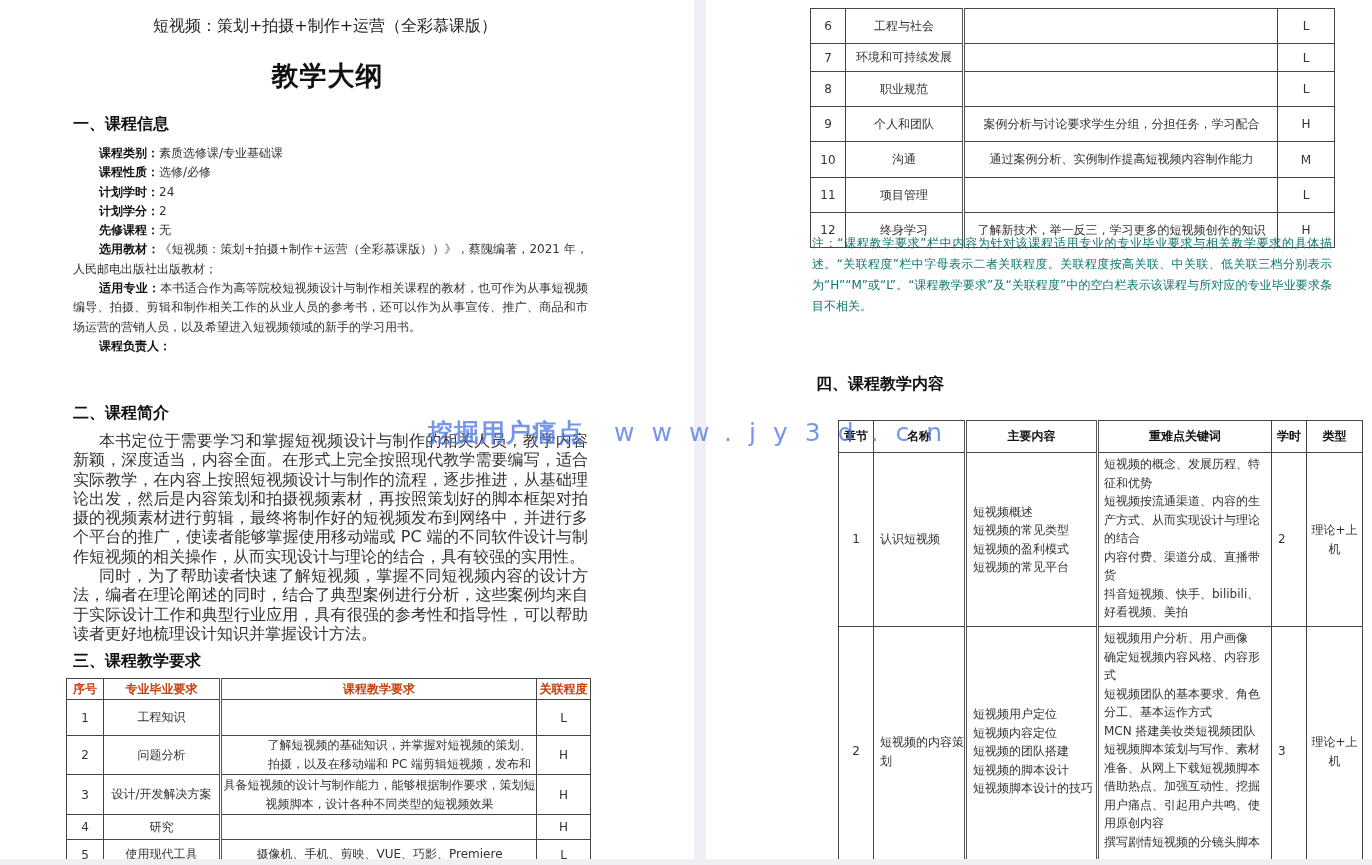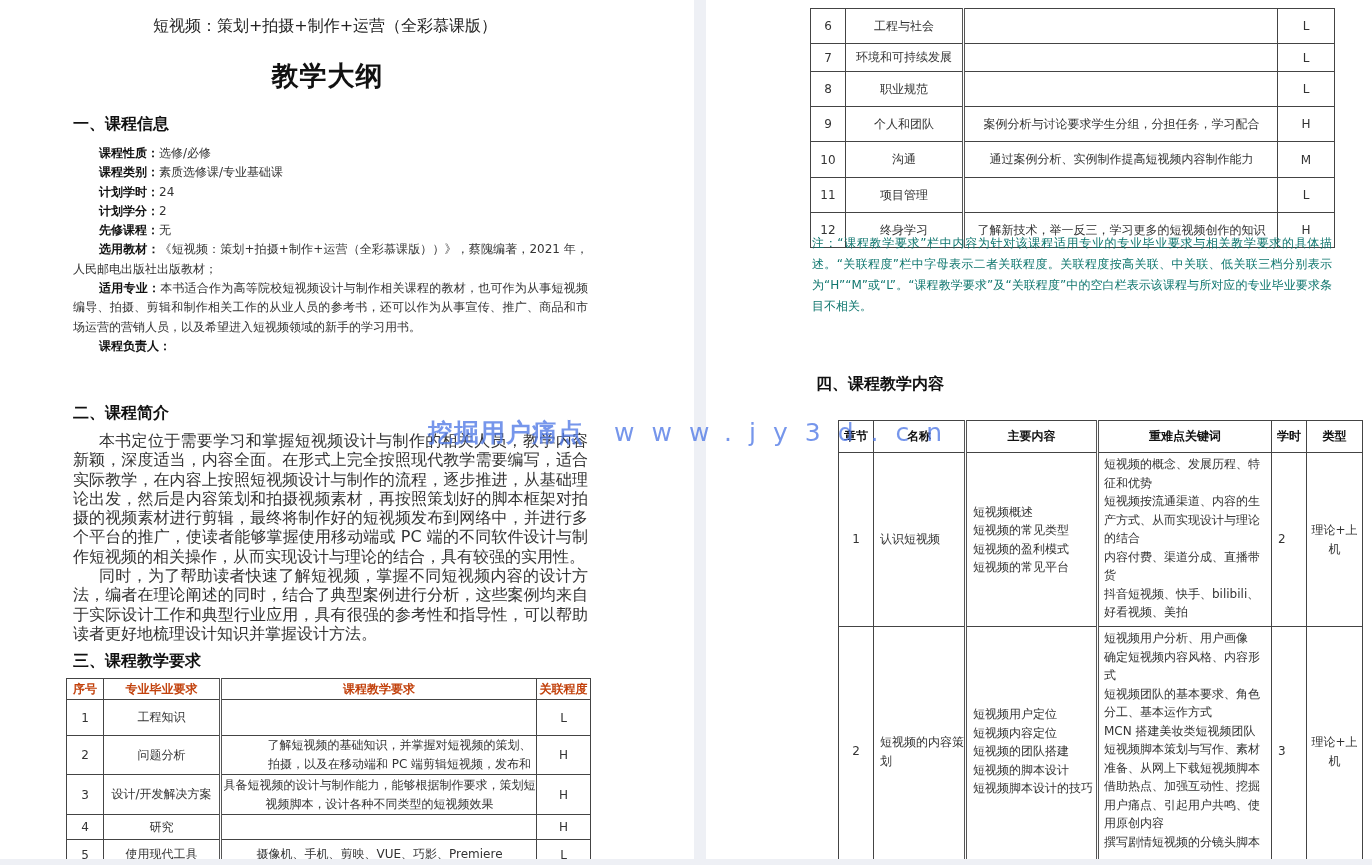--- a/index.html
+++ b/index.html
@@ -53,22 +53,22 @@
 </head>
 <body>
 
 <div class="page" id="page-left">
   <div class="doc-subtitle">短视频：策划+拍摄+制作+运营（全彩慕课版）</div>
   <div class="doc-title">教学大纲</div>
 
   <div class="h1" style="left:73px; top:114px;">一、课程信息</div>
 
   <div class="info-block">
+    <div class="info-line"><span class="info-label">课程类别：</span><span>素质选修课/专业基础课</span></div>
     <div class="info-line"><span class="info-label">课程性质：</span><span>选修/必修</span></div>
-    <div class="info-line"><span class="info-label">课程类别：</span><span>素质选修课/专业基础课</span></div>
     <div class="info-line"><span class="info-label">计划学时：</span><span>24</span></div>
     <div class="info-line"><span class="info-label">计划学分：</span><span>2</span></div>
     <div class="info-line"><span class="info-label">先修课程：</span><span>无</span></div>
     <div class="info-para"><span class="info-label">选用教材：</span><span>《短视频：策划+拍摄+制作+运营（全彩慕课版））》，蔡隗编著，2021 年，人民邮电出版社出版教材；</span></div>
     <div class="info-para"><span class="info-label">适用专业：</span><span>本书适合作为高等院校短视频设计与制作相关课程的教材，也可作为从事短视频编导、拍摄、剪辑和制作相关工作的从业人员的参考书，还可以作为从事宣传、推广、商品和市场运营的营销人员，以及希望进入短视频领域的新手的学习用书。</span></div>
     <div class="info-line"><span class="info-label">课程负责人：</span></div>
   </div>
 
   <div class="h1" style="left:73px; top:403px;">二、课程简介</div>
 

